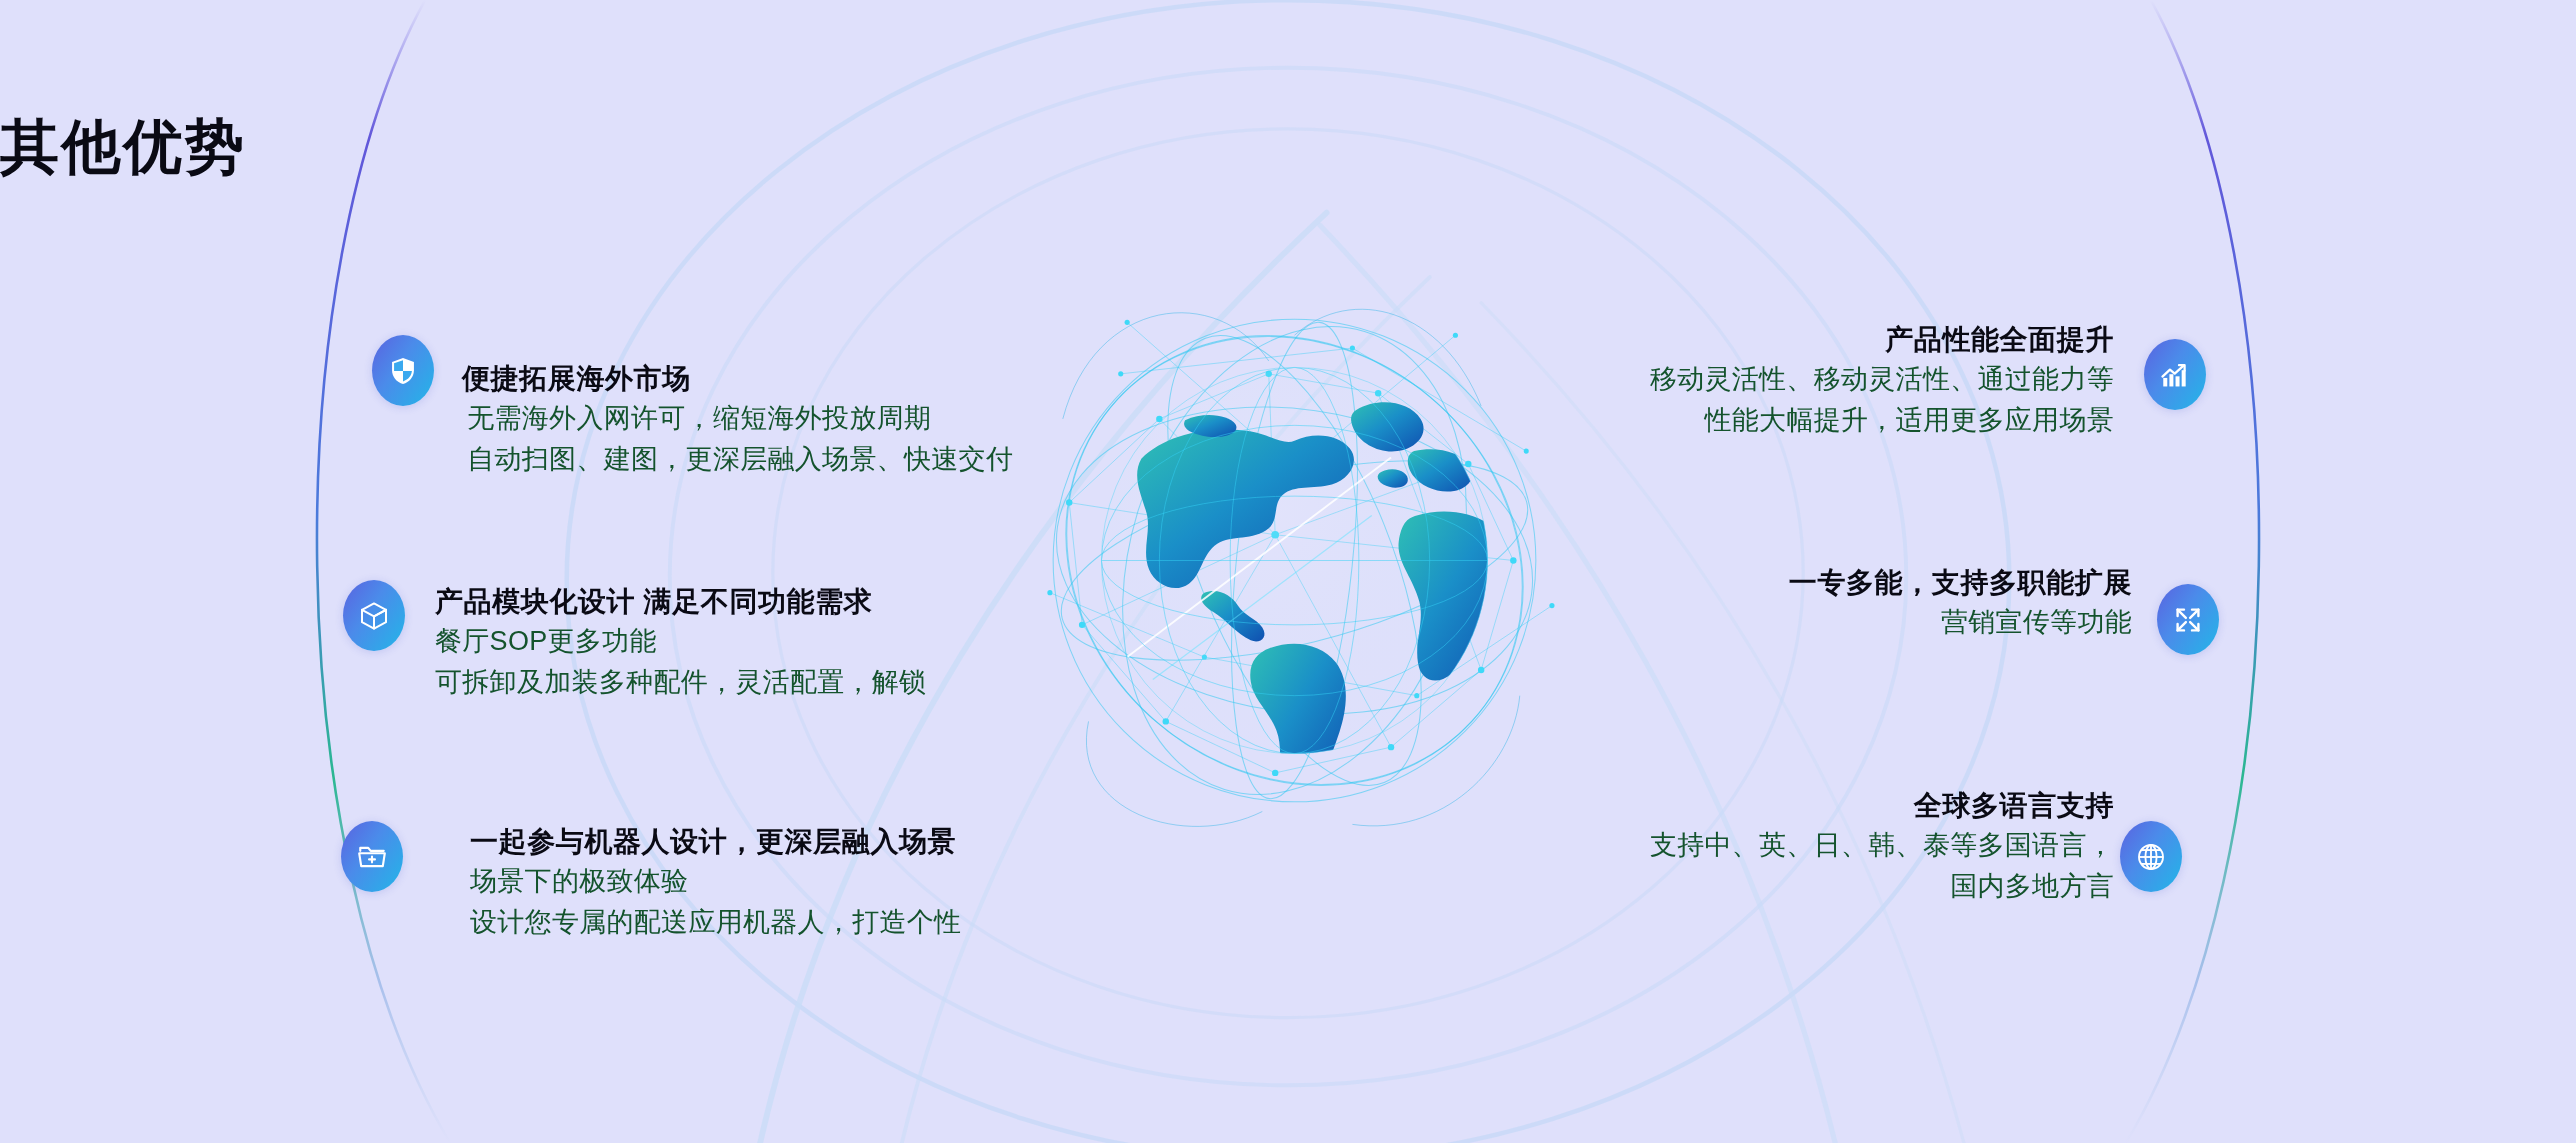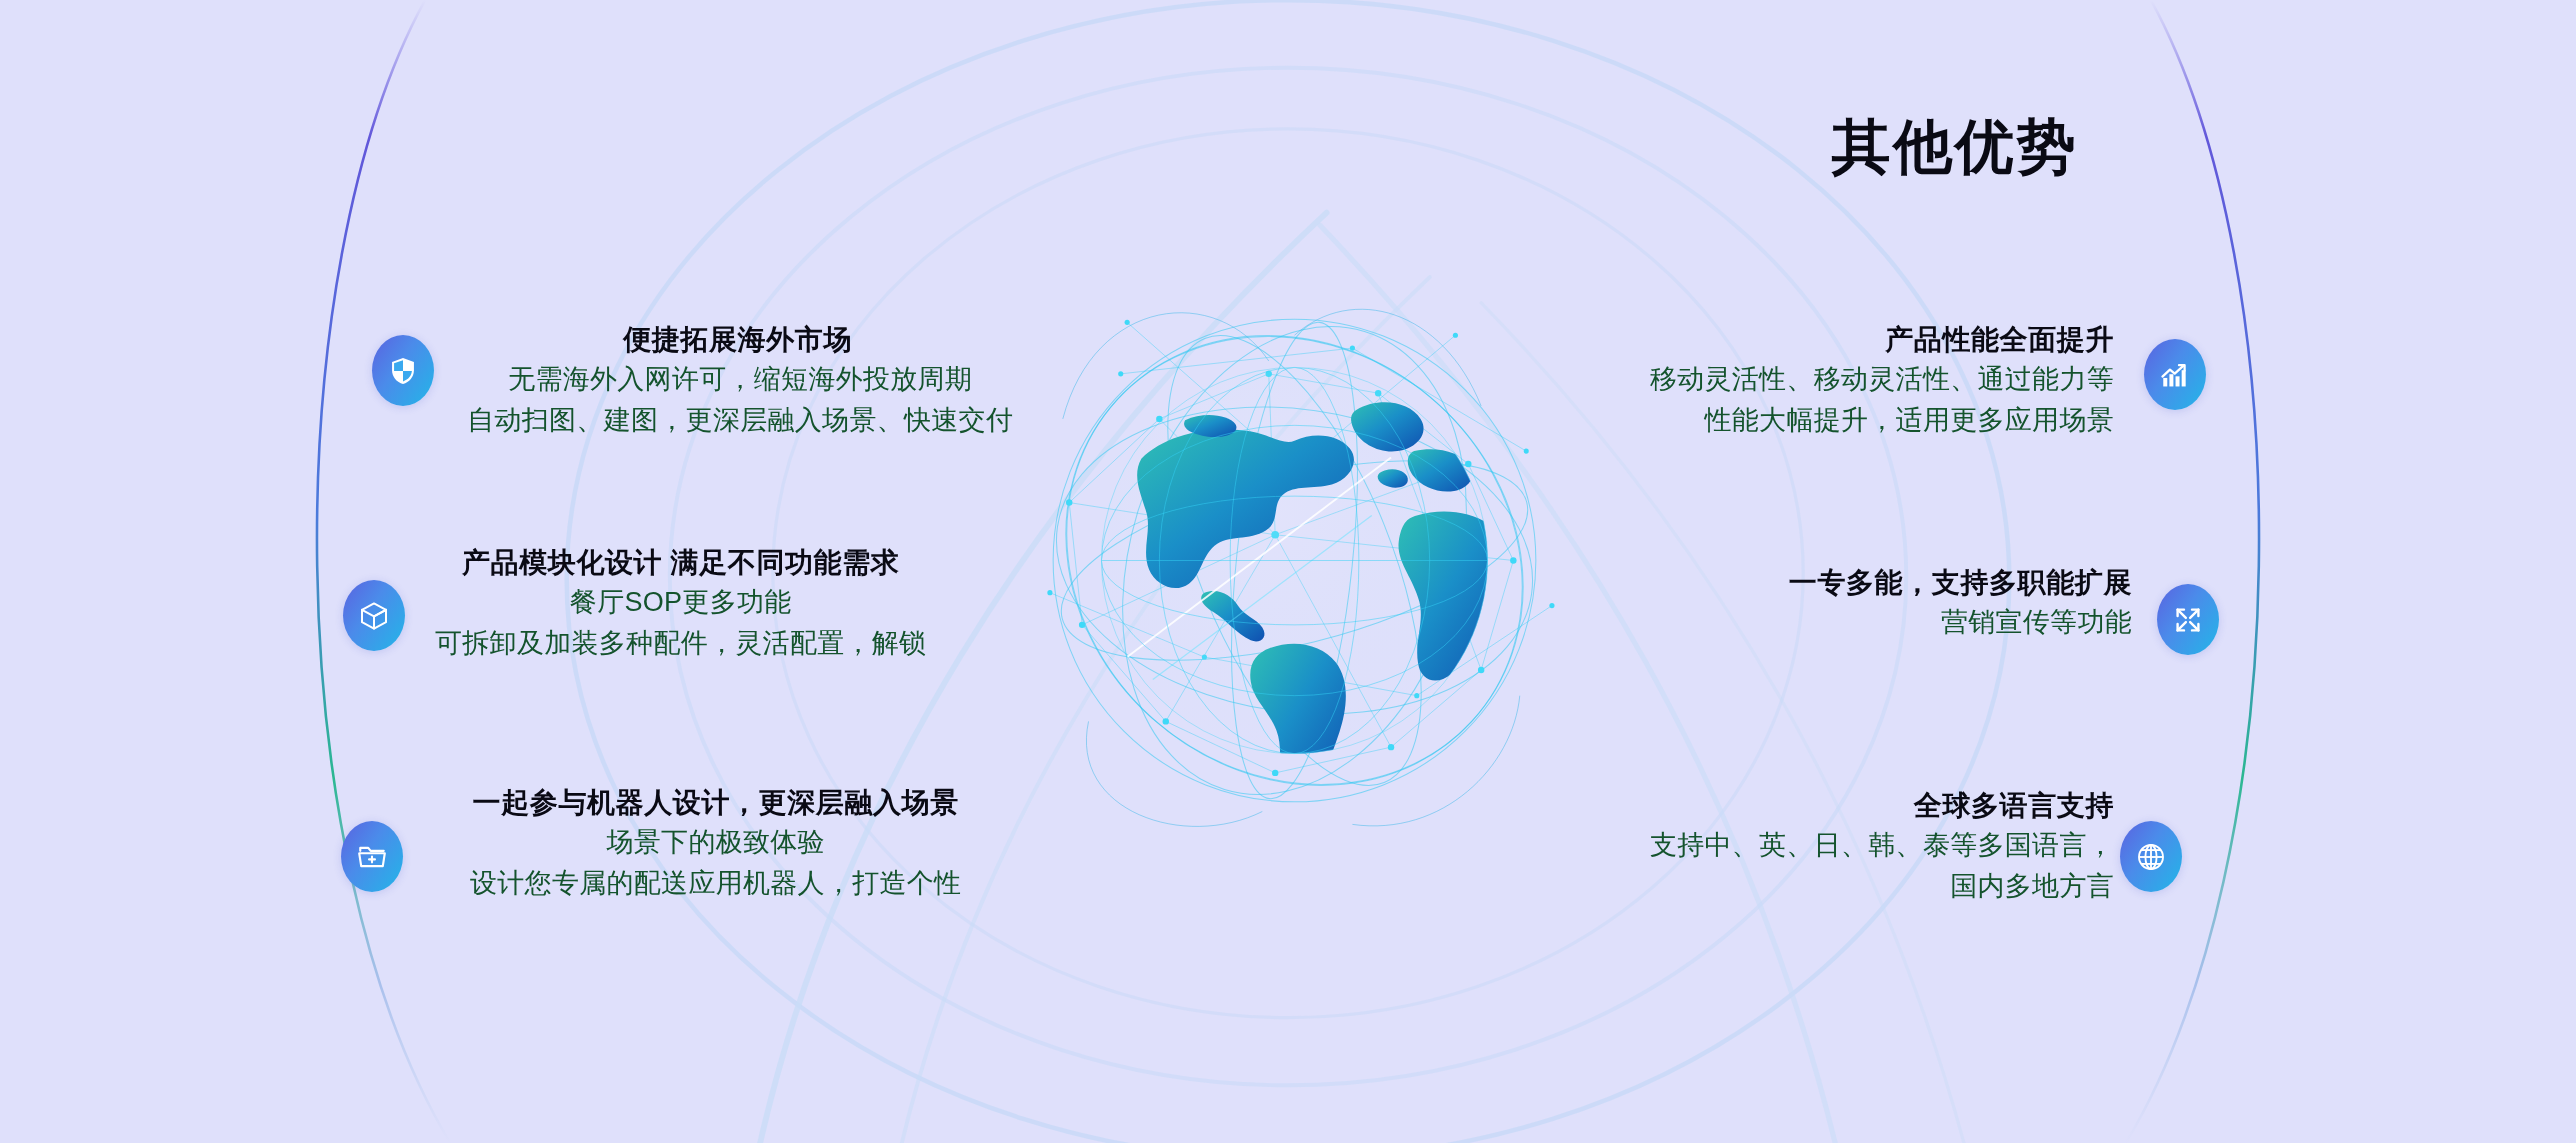--- a/index.html
+++ b/index.html
@@ -11,21 +11,21 @@
     position:relative;
   }
 
   
   #bg-decor { position:absolute; inset:0; width:2576px; height:1144px; z-index:0; }
 
   
   #page-title {
     position:absolute;
     top:108px; left:0; width:2078px;
-    text-align:right;
+    text-align:left;
     font-size:59px;
     font-weight:700;
     letter-spacing:2.6px;
     color:#0a0a14;
     z-index:6;
   }
 
   
   #globe-wrap {
     position:absolute;
@@ -37,21 +37,21 @@
   
   .feature { position:absolute; z-index:5; }
   .feature .f-title {
     font-size:28px; font-weight:700; color:#0a0a14;
     line-height:1.34; letter-spacing:0.6px; white-space:nowrap;
   }
   .feature .f-line {
     font-size:27px; font-weight:400; color:#14532d;
     line-height:1.52; letter-spacing:0.3px; white-space:nowrap;
   }
-  .feature.left  { text-align:center; }
+  .feature.left  { text-align:left;margin-top:39px; }
   .feature.right { text-align:right; }
 
   
   #feature-overseas  { left:462px;  top:321px;  }
   #feature-overseas .f-line { padding-left:5.2px; }
   #feature-modular   { left:435px;  top:544px;  }
   #feature-codesign  { left:470px;  top:784px; }
   #feature-codesign .f-line:first-of-type { padding-left:0; }
 
   

